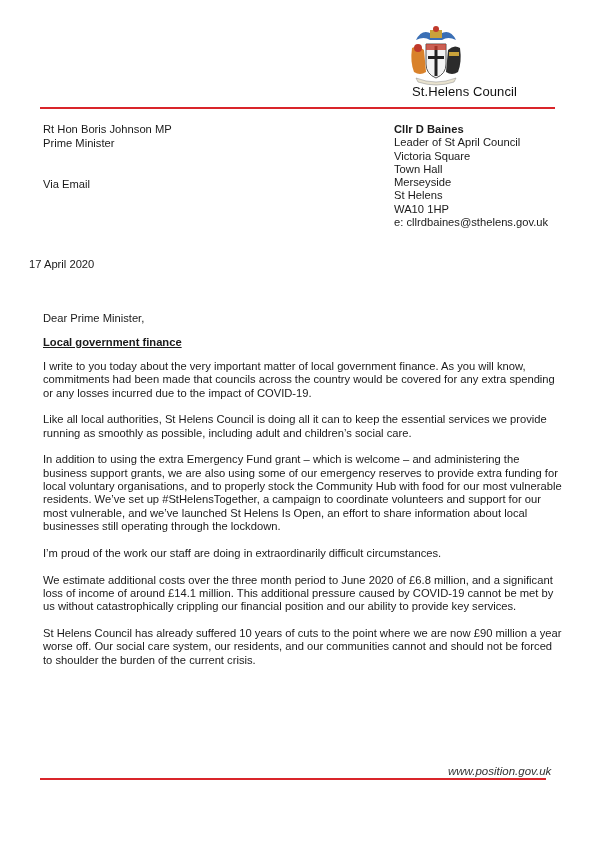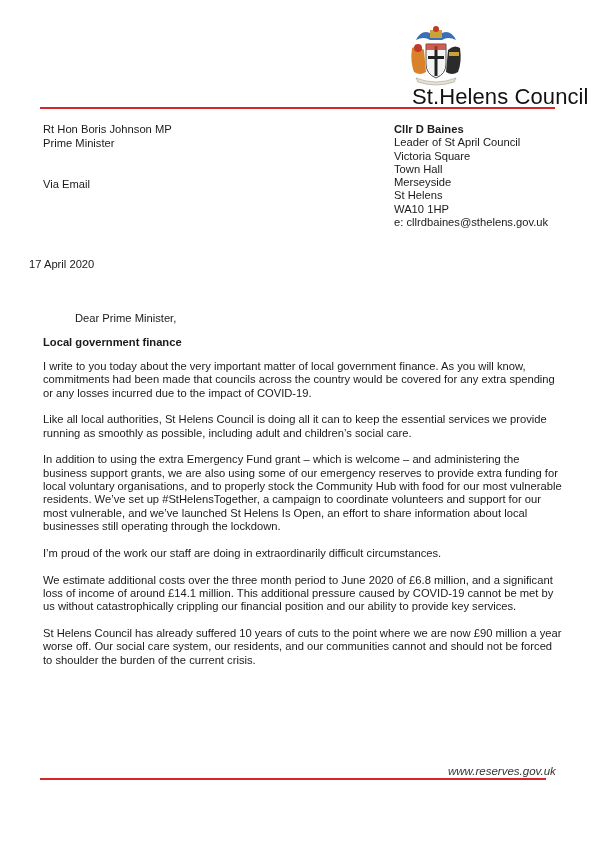--- a/index.html
+++ b/index.html
@@ -1,30 +1,30 @@
 <!DOCTYPE html>
 <html><head>
 <meta charset="utf-8">
 <style>
   html, body { margin: 0; padding: 0; background: #ffffff; }
   body { width: 600px; height: 848px; position: relative; overflow: hidden;
          font-family: "Liberation Sans", sans-serif; color: #1a1a1a; font-size: 11.2px; }
   .crest { position: absolute; left: 408px; top: 24px; width: 56px; height: 62px; }
-  .council-name { position: absolute; left: 412px; top: 84px; font-size: 22px; color: #111; letter-spacing: 0.1px; }
+  .council-name { position: absolute; left: 412px; top: 84px; font-size: 13px; color: #111; letter-spacing: 0.1px; }
   .rule { position: absolute; height: 2px; background: #d9252a; }
   .rule.top { left: 40px; width: 515px; top: 107px; }
   .rule.bottom { left: 40px; width: 506px; top: 778px; }
   .recipient { position: absolute; left: 43px; top: 123px; line-height: 13.5px; }
   .via { position: absolute; left: 43px; top: 178px; }
   .sender { position: absolute; left: 394px; top: 123px; line-height: 13.3px; }
   .sender .name { font-weight: bold; }
   .sender .email { }
   .date { position: absolute; left: 29px; top: 258px; }
-  .salutation { position: absolute; left: 43px; top: 312px; margin-left: 32px; }
-  .subject { position: absolute; left: 43px; top: 336px; font-weight: bold; }
+  .salutation { position: absolute; left: 43px; top: 312px; }
+  .subject { position: absolute; left: 43px; top: 336px; font-weight: bold; text-decoration: underline; }
   .body { position: absolute; left: 43px; top: 360px; width: 520px; line-height: 13.3px; }
   .body p { margin: 0 0 13.5px 0; }
   .footer-url { position: absolute; left: 448px; top: 765px; font-style: italic; color: #333; font-size: 11.5px; }
 </style>
 </head>
 <body>
 
 <div class="crest">
   <svg width="56" height="62" viewBox="0 0 56 62">
 
@@ -72,14 +72,14 @@
 
 <div class="body">
   <p>I write to you today about the very important matter of local government finance. As you will know, commitments had been made that councils across the country would be covered for any extra spending or any losses incurred due to the impact of COVID-19.</p>
   <p>Like all local authorities, St Helens Council is doing all it can to keep the essential services we provide running as smoothly as possible, including adult and children’s social care.</p>
   <p>In addition to using the extra Emergency Fund grant – which is welcome – and administering the business support grants, we are also using some of our emergency reserves to provide extra funding for local voluntary organisations, and to properly stock the Community Hub with food for our most vulnerable residents. We’ve set up #StHelensTogether, a campaign to coordinate volunteers and support for our most vulnerable, and we’ve launched St Helens Is Open, an effort to share information about local businesses still operating through the lockdown.</p>
   <p>I’m proud of the work our staff are doing in extraordinarily difficult circumstances.</p>
   <p>We estimate additional costs over the three month period to June 2020 of £6.8 million, and a significant loss of income of around £14.1 million. This additional pressure caused by COVID-19 cannot be met by us without catastrophically crippling our financial position and our ability to provide key services.</p>
   <p>St Helens Council has already suffered 10 years of cuts to the point where we are now £90 million a year worse off. Our social care system, our residents, and our communities cannot and should not be forced to shoulder the burden of the current crisis.</p>
 </div>
 
-<div class="footer-url">www.reserves.gov.uk</div>
+<div class="footer-url">www.position.gov.uk</div>
 <div class="rule bottom"></div>
 
 </body></html>

